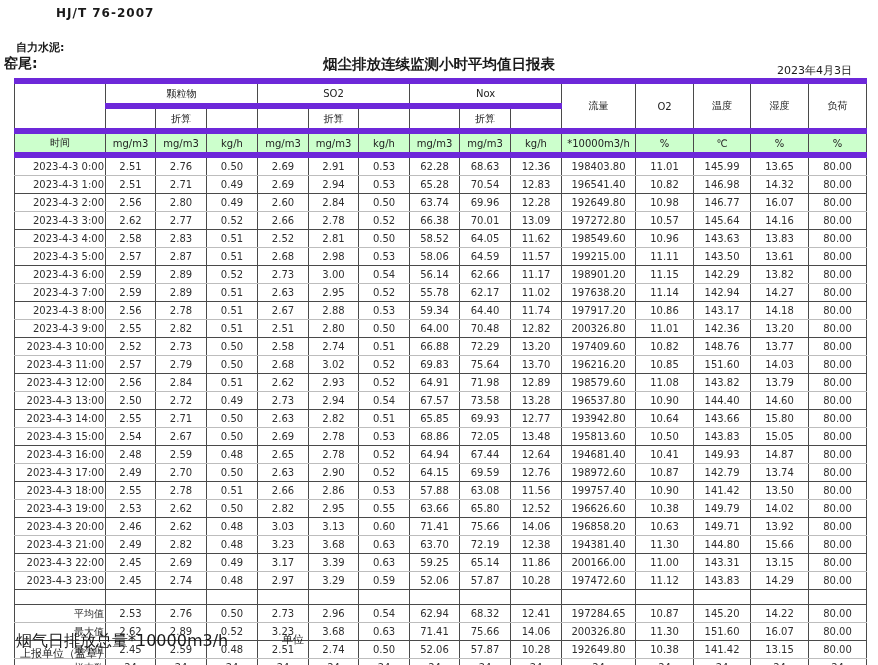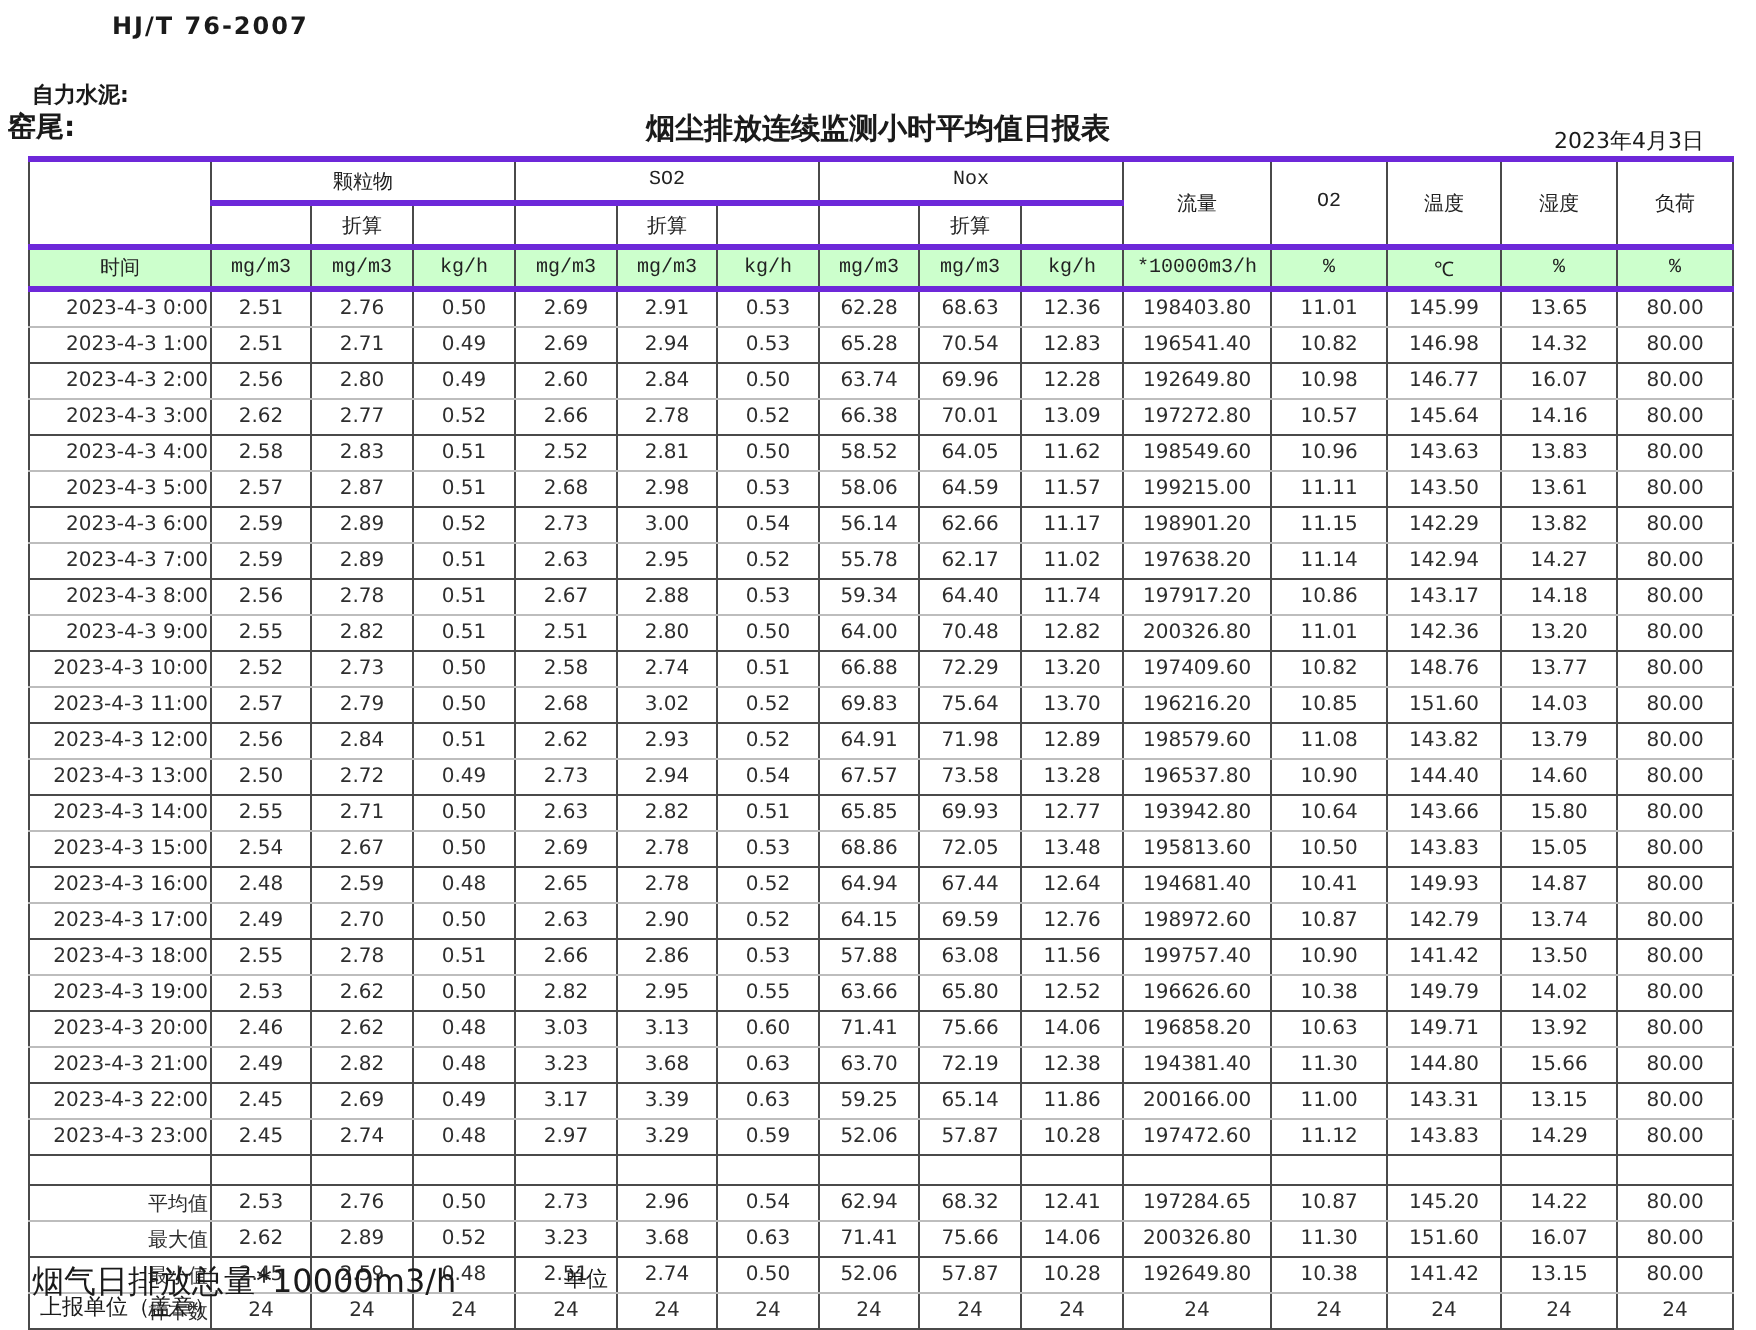--- a/index.html
+++ b/index.html
@@ -13,21 +13,21 @@
   .company{position:absolute;left:16px;top:40px;font-size:11px;font-weight:bold;text-align:right;}
   .location{position:absolute;left:4px;top:55px;font-size:14px;font-weight:bold;}
   .report-date{position:absolute;right:26px;top:63px;font-size:11px;}
   table.report{
     position:absolute;left:14px;top:78px;width:850px;
     border-collapse:collapse;table-layout:fixed;
     font-size:10px;text-align:center;color:#2e2e2e;
     border:1px solid #000;
   }
   table.report td{border-left:1px solid #4a4a4a;border-right:1px solid #4a4a4a;overflow:hidden;white-space:nowrap;}
-  thead td{border:3px solid #6d28d9;height:17px;color:#222;font-family:Liberation Mono, monospace;}
+  thead td{border:6px solid #6d28d9;height:17px;color:#222;}
   tr.unit-row td{background:#ccffcc;height:16px;margin-top:32px;}
   tbody td{height:15px;}
   tr.light td{border-bottom:1px solid #bdbdbd;}
   tr.dark td{border-bottom:1px solid #4a4a4a;}
   tr.spacer td{height:12px;border-bottom:1px solid #4a4a4a;}
   td.label-cell{text-align:right;}
   td.left-align{text-align:left;padding-left:3px;}
   .footer{position:absolute;left:16px;top:631px;font-size:16px;}
   .footer-line2{position:absolute;left:20px;top:646px;font-size:11px;}
   .footer-unit{position:absolute;left:282px;top:632px;font-size:11px;}

